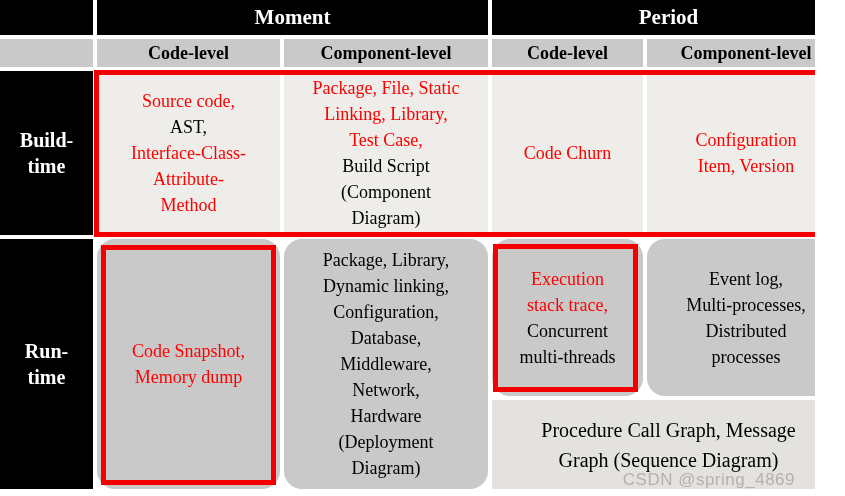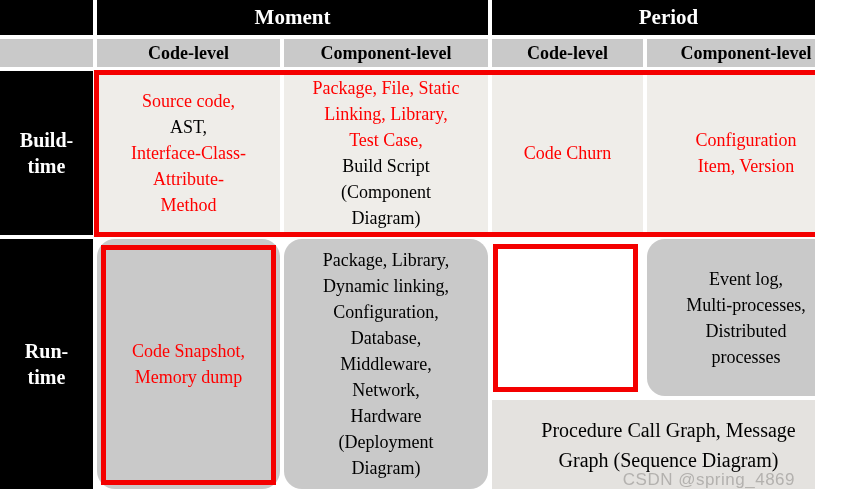--- a/index.html
+++ b/index.html
@@ -102,20 +102,26 @@
       <div class="line" style="color: rgb(0, 0, 0);">Package, Library,</div>
       <div class="line" style="color: rgb(0, 0, 0);">Dynamic linking,</div>
       <div class="line" style="color: rgb(0, 0, 0);">Configuration,</div>
       <div class="line" style="color: rgb(0, 0, 0);">Database,</div>
       <div class="line" style="color: rgb(0, 0, 0);">Middleware,</div>
       <div class="line" style="color: rgb(0, 0, 0);">Network,</div>
       <div class="line" style="color: rgb(0, 0, 0);">Hardware</div>
       <div class="line" style="color: rgb(0, 0, 0);">(Deployment</div>
       <div class="line" style="color: rgb(0, 0, 0);">Diagram)</div>
     </div>
+    <div class="cell graybg" style="grid-column:4;grid-row:4">
+      <div class="line" style="color: rgb(255, 0, 0);">Execution</div>
+      <div class="line" style="color: rgb(255, 0, 0);">stack trace,</div>
+      <div class="line" style="color: rgb(0, 0, 0);">Concurrent</div>
+      <div class="line" style="color: rgb(0, 0, 0);">multi-threads</div>
+    </div>
     <div class="cell graybg" style="grid-column:5;grid-row:4">
       <div class="line" style="color: rgb(0, 0, 0);">Event log,</div>
       <div class="line" style="color: rgb(0, 0, 0);">Multi-processes,</div>
       <div class="line" style="color: rgb(0, 0, 0);">Distributed</div>
       <div class="line" style="color: rgb(0, 0, 0);">processes</div>
     </div>
     <div class="cell procbg" style="grid-column:4/6;grid-row:5">
       <div class="bigline" style="color: rgb(0, 0, 0);">Procedure Call Graph, Message</div>
       <div class="bigline" style="color: rgb(0, 0, 0);">Graph (Sequence Diagram)</div>
     </div>

